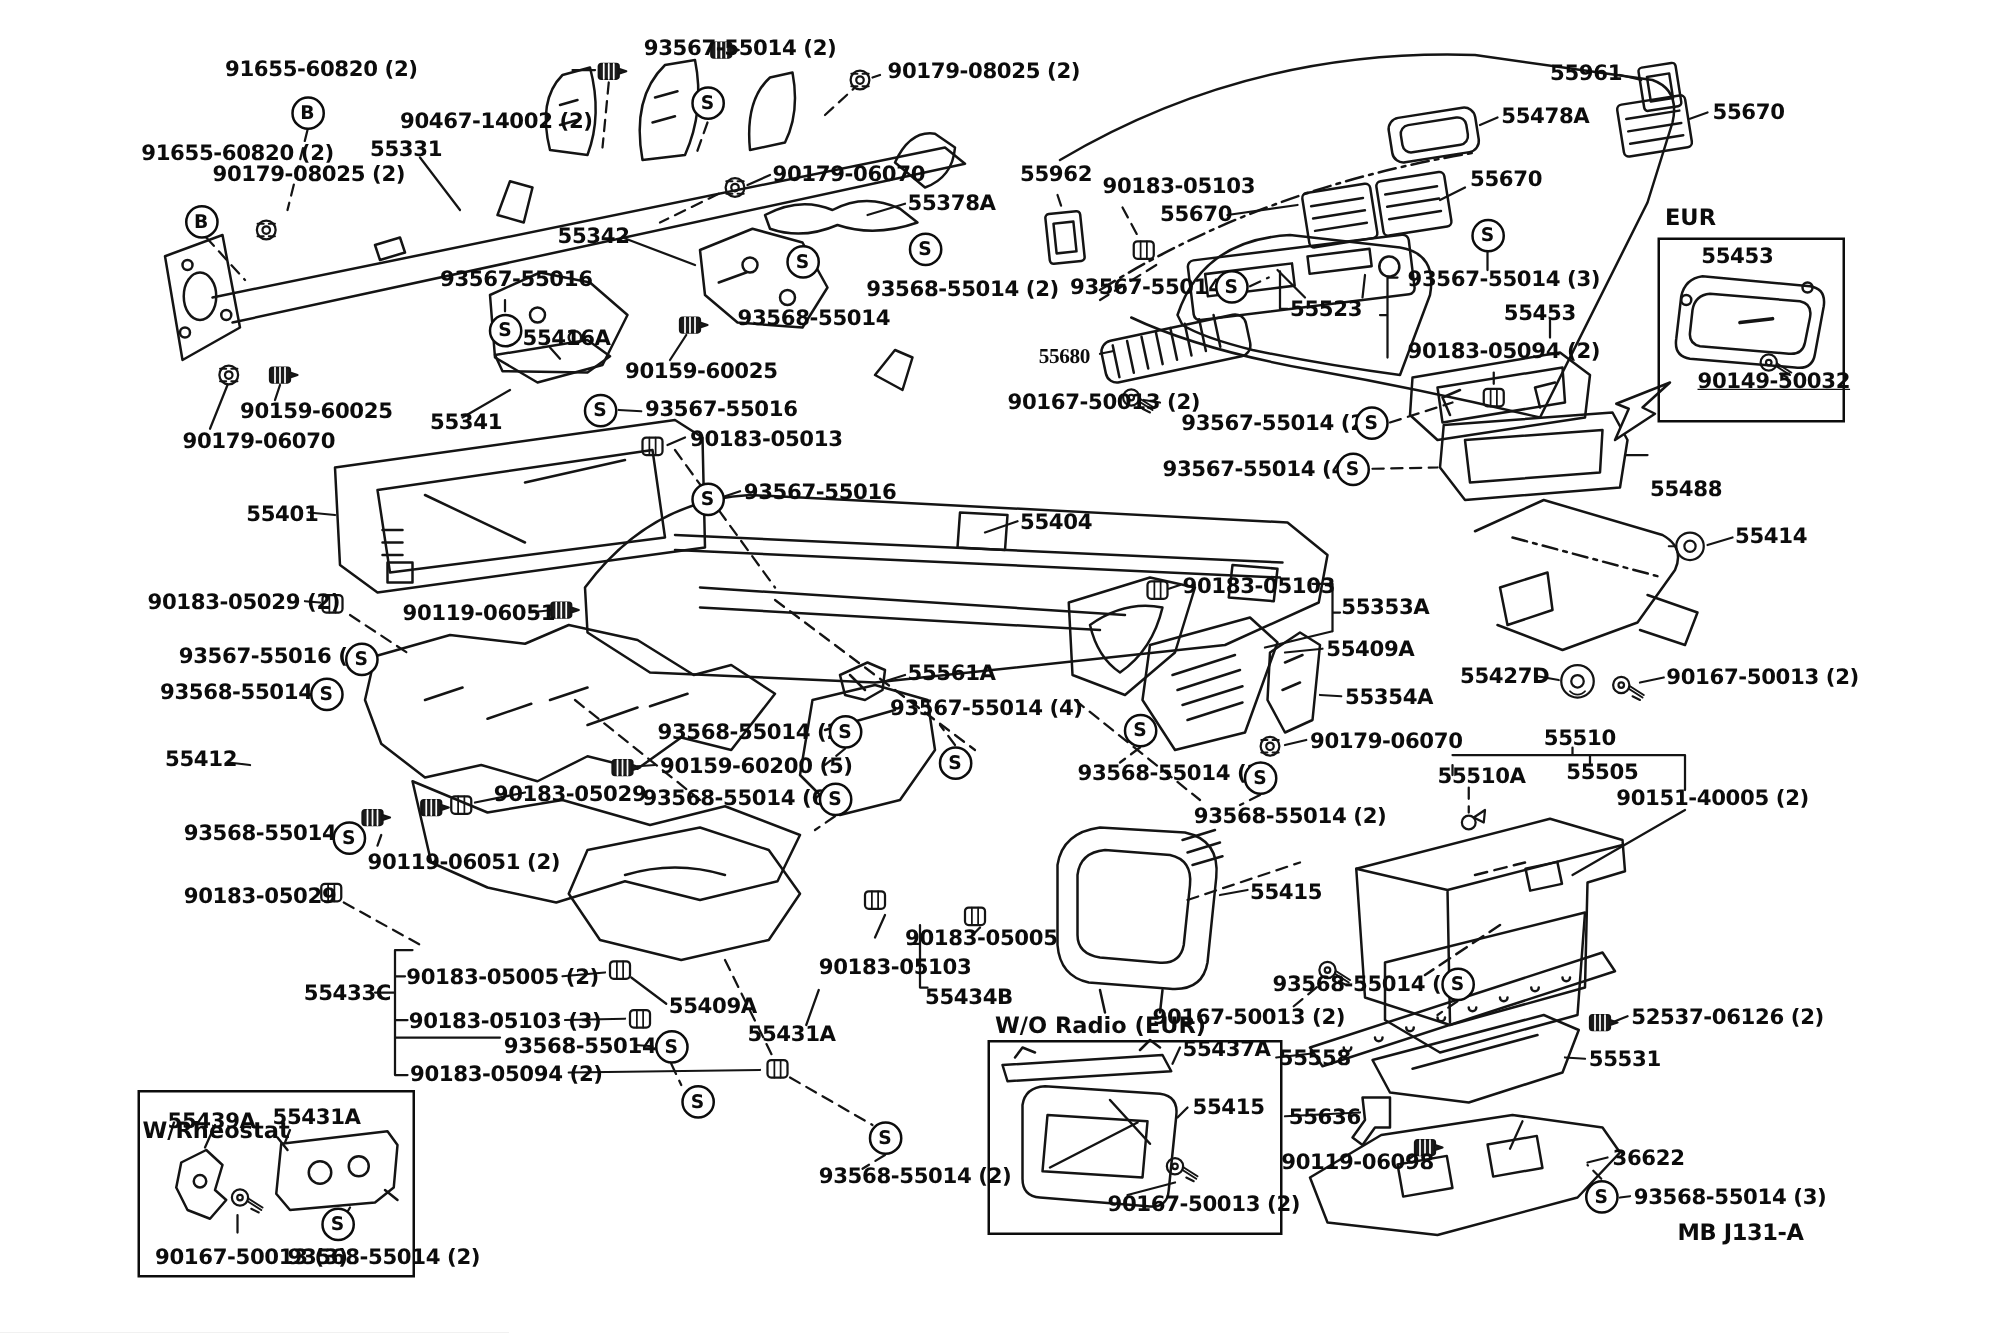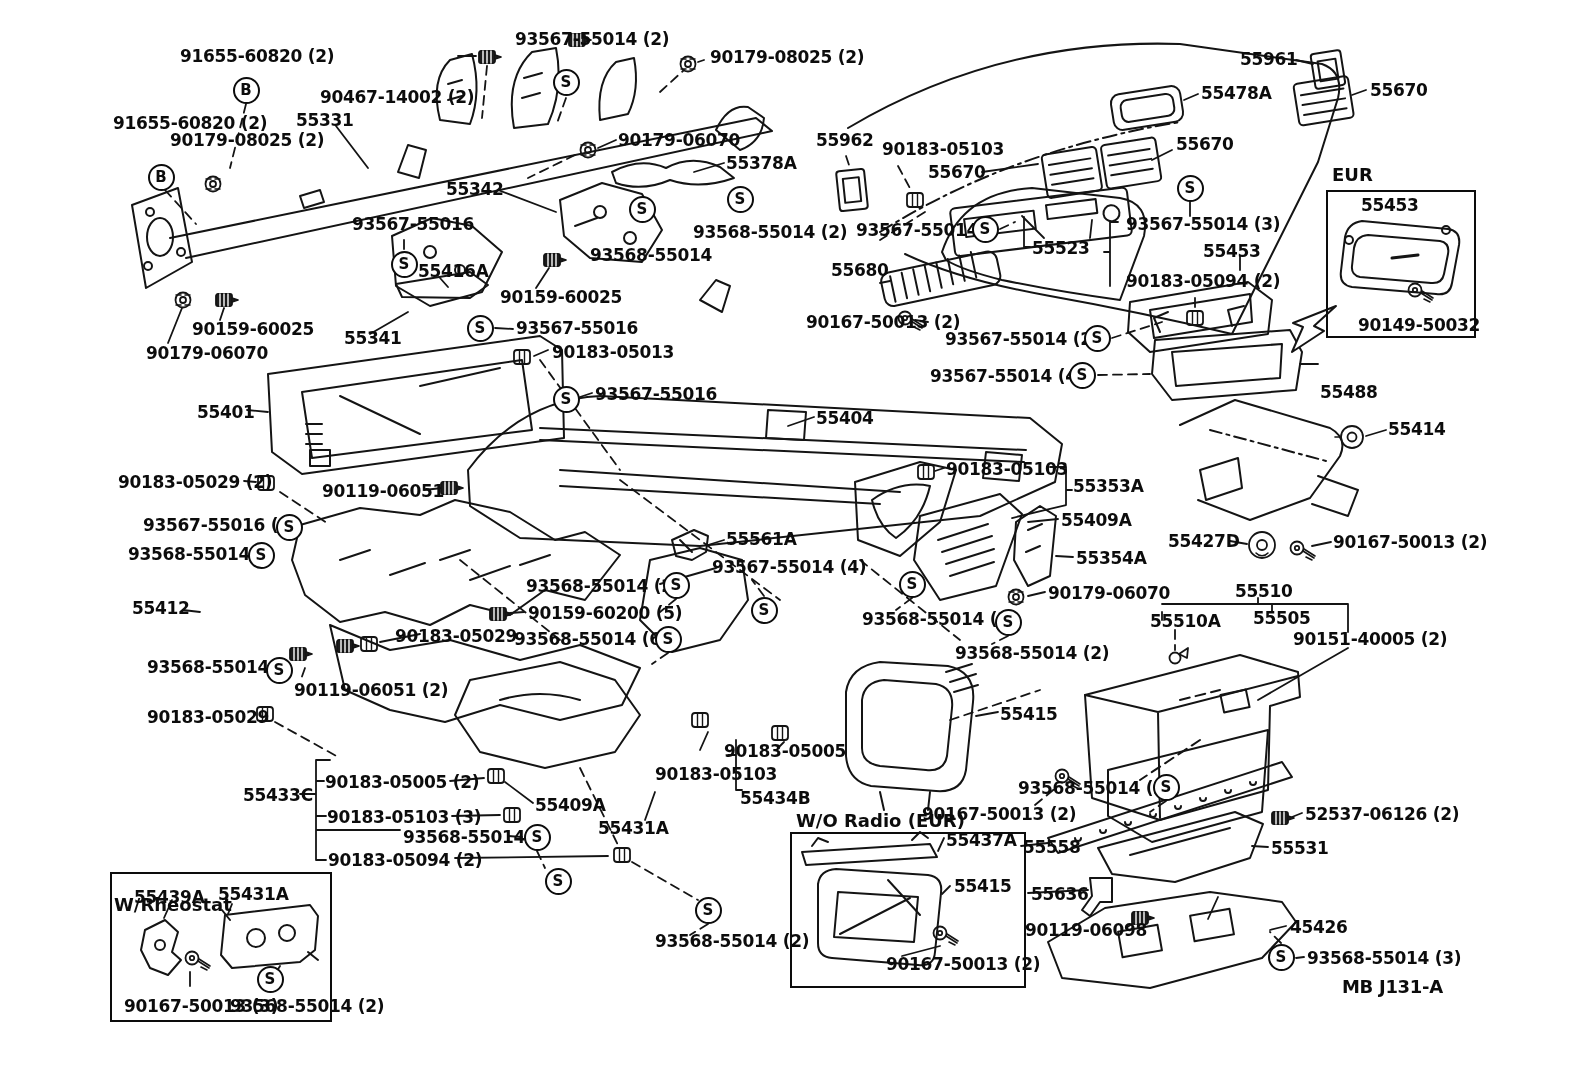--- a/index.html
+++ b/index.html
@@ -410,29 +410,29 @@
       <div class="plabel" style="left: 816px; top: 132px;">55962</div>
       <div class="plabel" style="left: 882px; top: 141px;">90183-05103</div>
       <div class="plabel" style="left: 928px; top: 164px;">55670</div>
       <div class="plabel" style="left: 1176px; top: 136px;">55670</div>
       <div class="plabel" style="left: 1370px; top: 82px;">55670</div>
       <div class="plabel" style="left: 1240px; top: 51px;">55961</div>
       <div class="plabel" style="left: 1201px; top: 85px;">55478A</div>
       <div class="plabel" style="left: 1126px; top: 216px;">93567-55014 (3)</div>
       <div class="plabel" style="left: 1032px; top: 240px;">55523</div>
       <div class="plabel" style="left: 856px; top: 222px;">93567-55014</div>
-      <div class="plabel" style="left: 831px; top: 262px;">55680</div>
+      <div class="plabel" style="left: 831px; top: 276px; font-family: Liberation Serif, serif;">55680</div>
       <div class="plabel" style="left: 806px; top: 314px;">90167-50013 (2)</div>
       <div class="plabel" style="left: 1203px; top: 243px;">55453</div>
       <div class="plabel" style="left: 1126px; top: 273px;">90183-05094 (2)</div>
       <div class="plabel" style="left: 945px; top: 331px;">93567-55014 (2)</div>
       <div class="plabel" style="left: 930px; top: 368px;">93567-55014 (4)</div>
       <div class="plabel" style="left: 1320px; top: 356px; margin-top: 28px;">55488</div>
       <div class="plabel" style="left: 1361px; top: 197px;">55453</div>
-      <div class="plabel" style="left: 1358px; top: 317px;">90149-50032</div>
+      <div class="plabel" style="left: 1358px; top: 297px; text-decoration: underline;">90149-50032</div>
       <div class="plabel" style="left: 1388px; top: 421px;">55414</div>
       <div class="plabel" style="left: 446px; top: 181px;">55342</div>
       <div class="plabel" style="left: 352px; top: 216px;">93567-55016</div>
       <div class="plabel" style="left: 418px; top: 263px;">55416A</div>
       <div class="plabel" style="left: 500px; top: 289px;">90159-60025</div>
       <div class="plabel" style="left: 192px; top: 321px;">90159-60025</div>
       <div class="plabel" style="left: 146px; top: 345px;">90179-06070</div>
       <div class="plabel" style="left: 344px; top: 330px;">55341</div>
       <div class="plabel" style="left: 516px; top: 320px;">93567-55016</div>
       <div class="plabel" style="left: 552px; top: 344px;">90183-05013</div>
@@ -467,21 +467,21 @@
       <div class="plabel" style="left: 1235px; top: 583px;">55510</div>
       <div class="plabel" style="left: 1150px; top: 613px;">55510A</div>
       <div class="plabel" style="left: 1253px; top: 610px;">55505</div>
       <div class="plabel" style="left: 1293px; top: 631px;">90151-40005 (2)</div>
       <div class="plabel" style="left: 1018px; top: 780px;">93568-55014 (2)</div>
       <div class="plabel" style="left: 1305px; top: 806px;">52537-06126 (2)</div>
       <div class="plabel" style="left: 1023px; top: 839px; text-align: right;">55558</div>
       <div class="plabel" style="left: 1271px; top: 840px;">55531</div>
       <div class="plabel" style="left: 1031px; top: 886px;">55636</div>
       <div class="plabel" style="left: 1025px; top: 922px;">90119-06098</div>
-      <div class="plabel" style="left: 1290px; top: 919px;">45426</div>
+      <div class="plabel" style="left: 1290px; top: 919px;">36622</div>
       <div class="plabel" style="left: 1307px; top: 950px; text-align: center;">93568-55014 (3)</div>
       <div class="plabel" style="left: 243px; top: 787px;">55433C</div>
       <div class="plabel" style="left: 325px; top: 774px;">90183-05005 (2)</div>
       <div class="plabel" style="left: 327px; top: 809px;">90183-05103 (3)</div>
       <div class="plabel" style="left: 403px; top: 829px;">93568-55014</div>
       <div class="plabel" style="left: 328px; top: 852px;">90183-05094 (2)</div>
       <div class="plabel" style="left: 535px; top: 797px;">55409A</div>
       <div class="plabel" style="left: 598px; top: 820px;">55431A</div>
       <div class="plabel" style="left: 655px; top: 766px;">90183-05103</div>
       <div class="plabel" style="left: 724px; top: 743px;">90183-05005</div>

